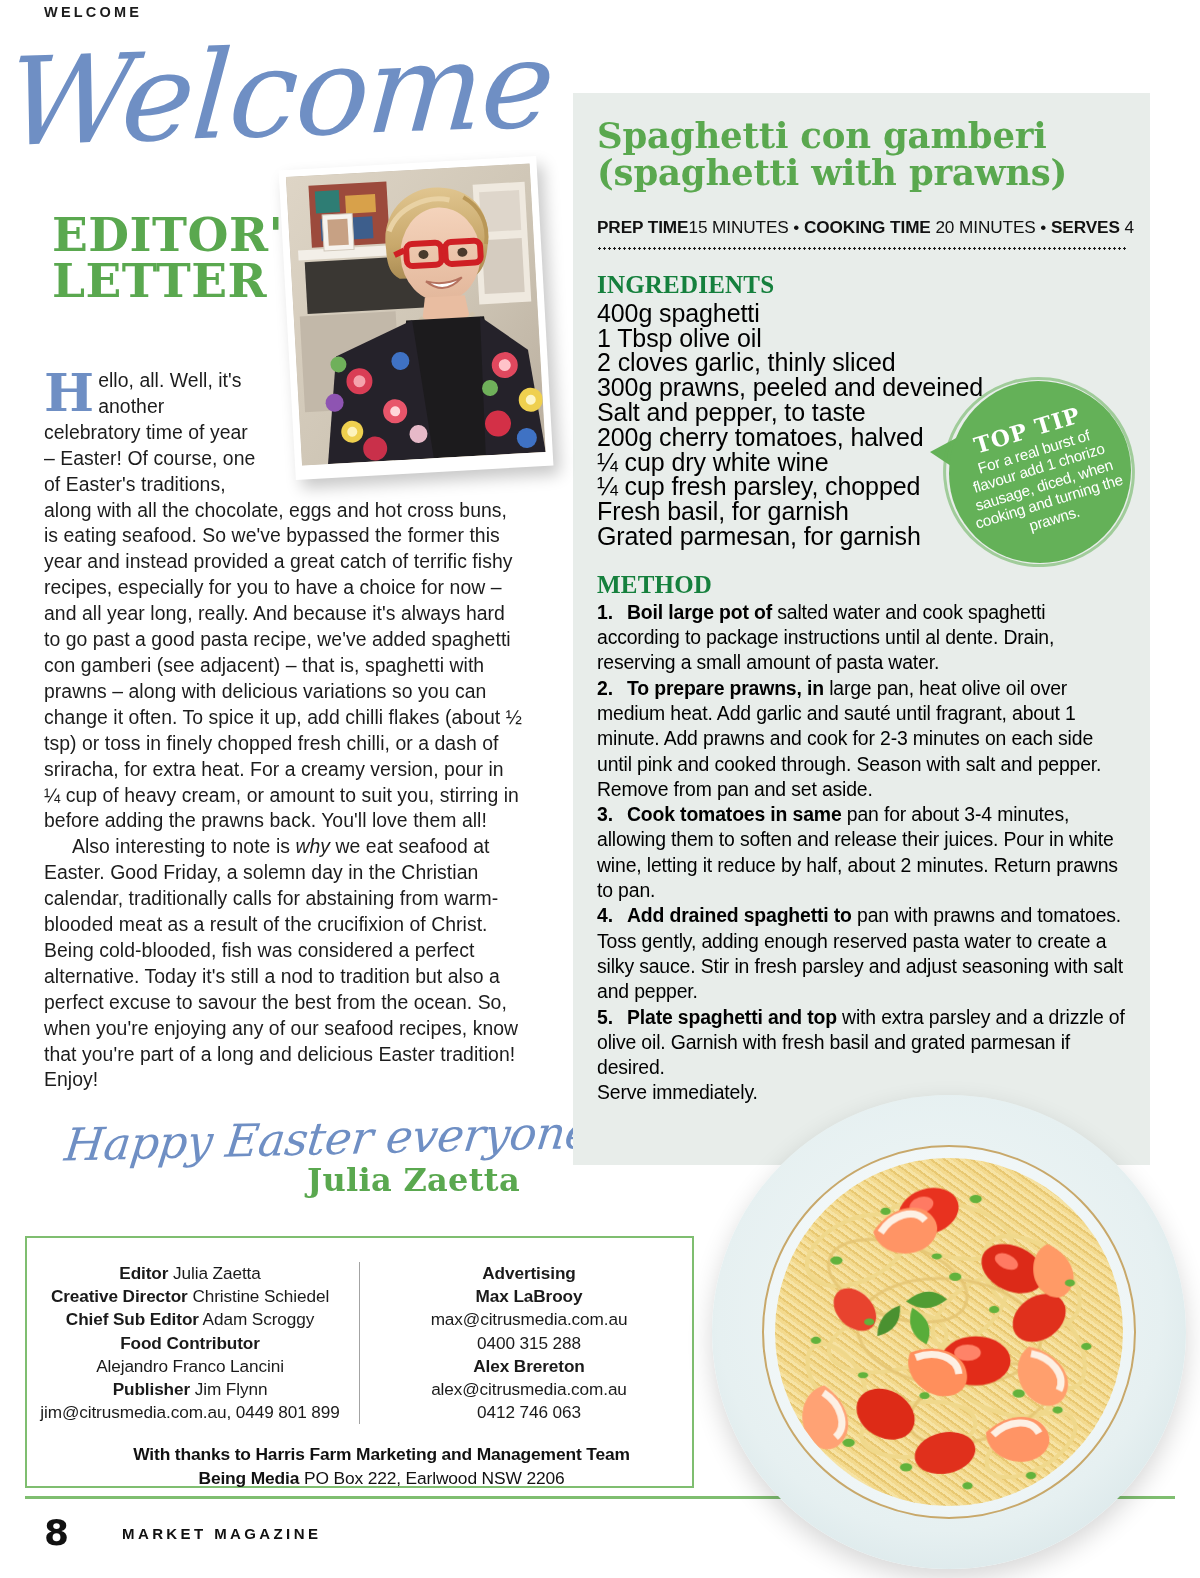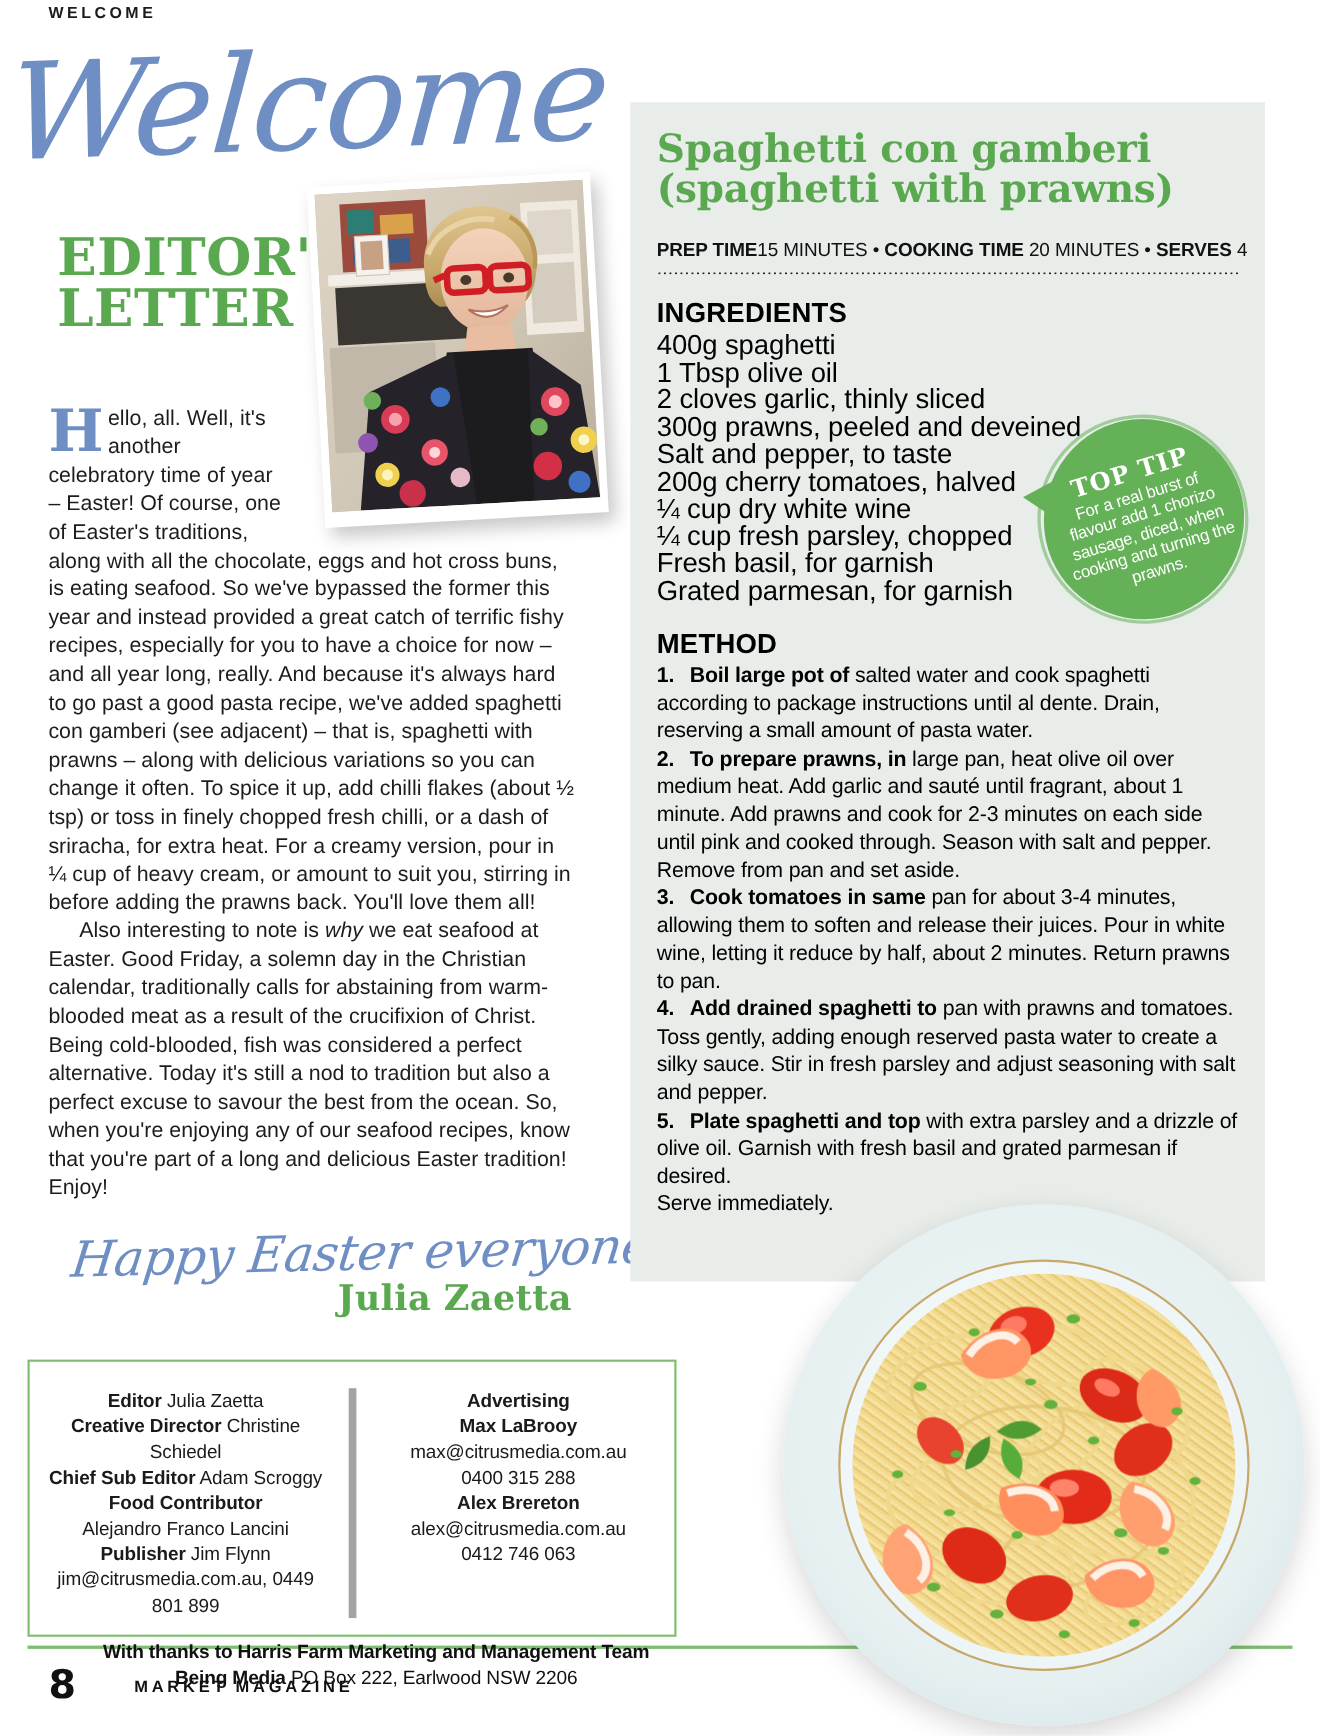--- a/index.html
+++ b/index.html
@@ -167,24 +167,24 @@
   .dotted-rule {
     margin-top: 9px;
     height: 3px;
     background-image: radial-gradient(circle, #1a1a1a 1.05px, transparent 1.2px);
     background-size: 5px 3px;
     background-repeat: repeat-x;
     background-position: 0 center;
   }
 
   .section-head {
-    font-family: Liberation Sans, sans-serif;
+    font-family: Liberation Serif, serif;
     font-weight: 700;
     font-size: 25px;
-    color: #000000;
+    color: #15803d;
     letter-spacing: 0.2px;
     margin-top: 21px;
   }
 
   .ingredients-list {
     margin-top: 2px;
     font-size: 25px;
     line-height: 24.8px;
     color: #000000;
     letter-spacing: -0.1px;
@@ -299,41 +299,41 @@
       repeating-linear-gradient(36deg, #f3d98d 0 3px, #e8c872 3px 5px, #f6e3a4 5px 8px),
       radial-gradient(circle at 50% 50%, #f0d489 0%, #e3c472 100%);
     overflow: hidden;
   }
 
   
   .credits-box {
     position: absolute;
     left: 25px;
     top: 1236px;
-    width: 590px;
+    width: 669px;
     height: 252px;
     border: 2.5px solid #7fbe70;
     background: #ffffff;
     z-index: 4;
   }
   .credits-cols {
     display: flex;
     padding: 24px 12px 0 12px;
   }
   .credits-col {
     flex: 1;
     text-align: center;
     font-size: 17.2px;
     line-height: 23.2px;
     color: #1a1a1a;
     letter-spacing: -0.1px;
   }
   .credits-col.left { padding-right: 18px; }
   .credits-col.right {
-    border-left: 7px solid #a3a3a3;
+    border-left: 1px solid #a3a3a3;
     padding-left: 18px;
   }
   .credits-col b { font-weight: 700; }
   .credits-thanks {
     margin-top: 18px;
     text-align: center;
     font-size: 17.4px;
     line-height: 24px;
     font-weight: 700;
     color: #111;

